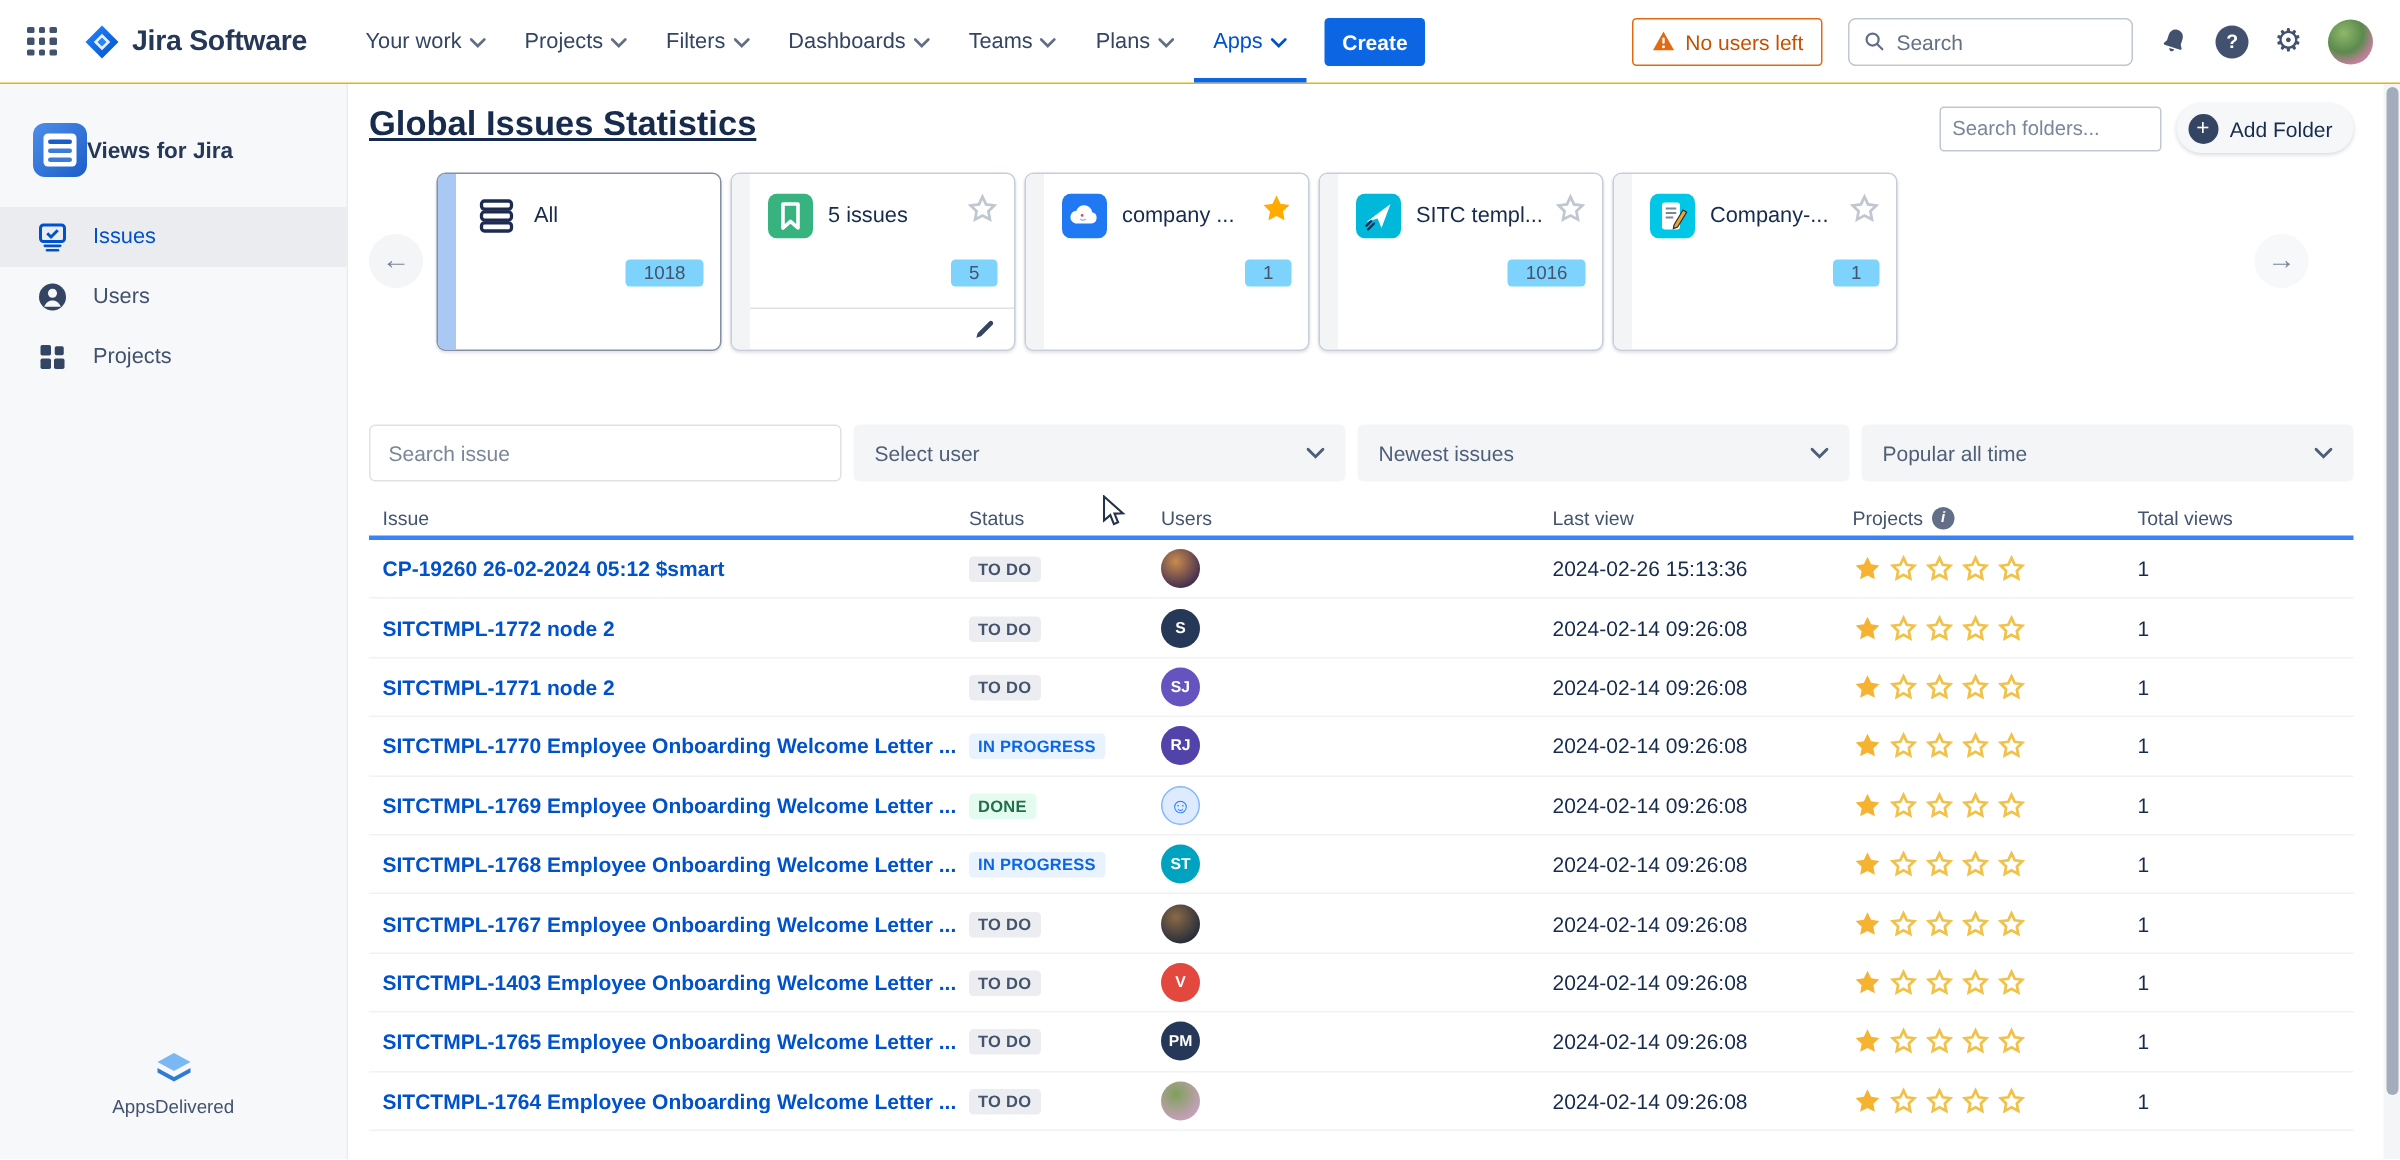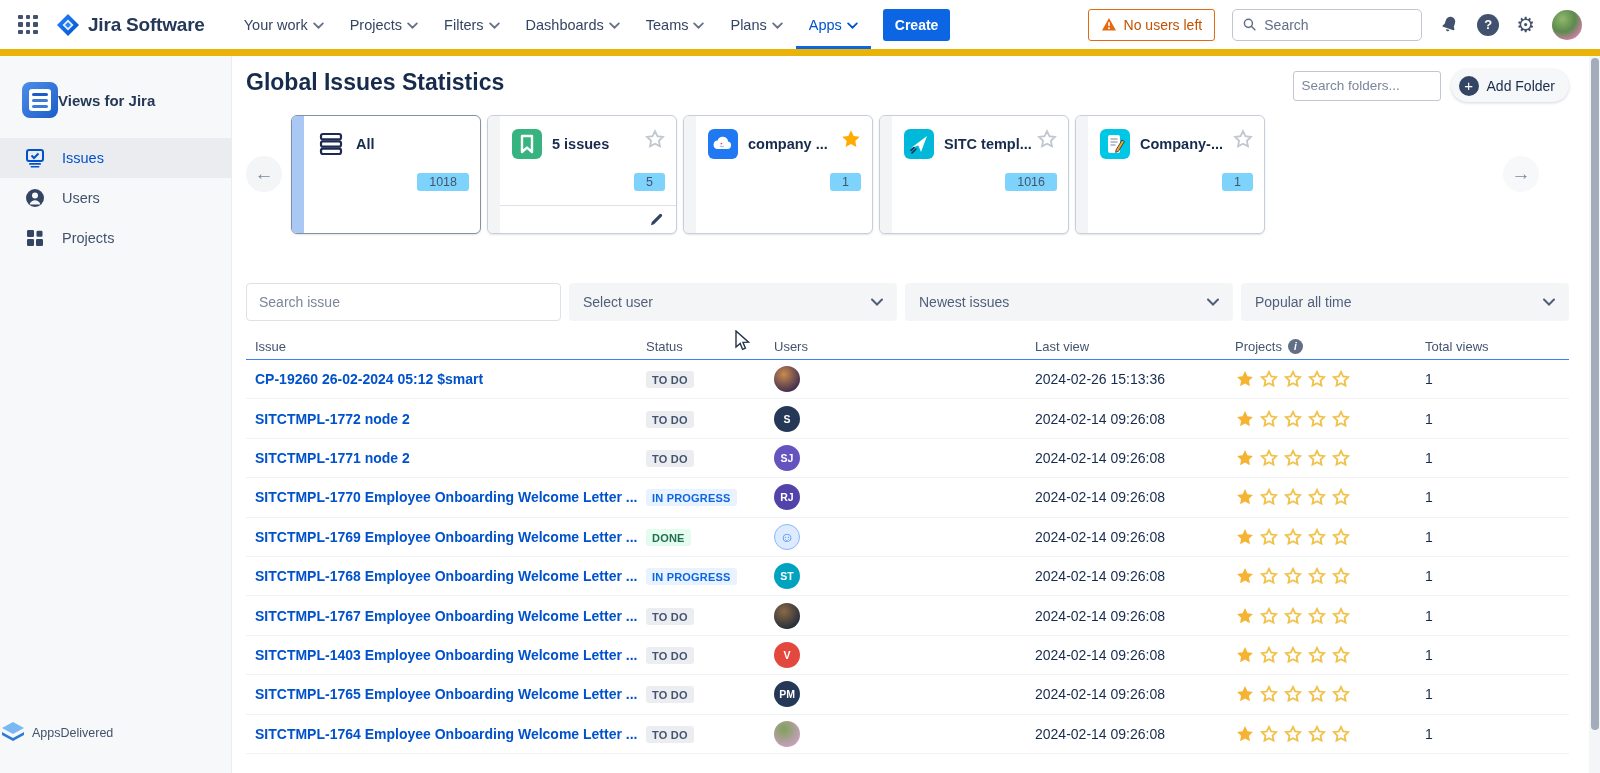--- a/index.html
+++ b/index.html
@@ -1,21 +1,21 @@
 <!DOCTYPE html>
 <html><head>
 <meta charset="utf-8">
 <style>
   * { margin:0; padding:0; box-sizing:border-box; }
   body { font-family:"Liberation Sans", sans-serif; }
   .page { position:relative; width:1600px; height:773px; background:#fff; overflow:hidden; color:#172B4D; }
 
   
   .topbar { position:absolute; top:0; left:0; width:1600px; height:56px; background:#fff;
-            border-bottom:7px solid #eab308; display:flex; align-items:center; justify-content:space-between; z-index:5;}
+            border-bottom:1px solid #eab308; display:flex; align-items:center; justify-content:space-between; z-index:5;}
   .tb-left { display:flex; align-items:center; height:100%; padding-left:18px; }
   .grid-icon { width:20px; height:20px; display:grid; grid-template-columns:repeat(3,1fr); gap:2.5px; margin-right:18px; cursor:pointer;}
   .grid-icon i { width:4.5px; height:4.5px; background:#42526E; border-radius:1px; }
   .logo { display:flex; align-items:center; gap:8px; margin-right:26px; cursor:pointer;}
   .logo-text { font-size:19px; font-weight:700; color:#253858; letter-spacing:-0.2px; }
   .topnav { display:flex; align-items:center; height:100%; }
   .nav-item { display:flex; align-items:center; gap:5px; height:100%; padding:0 13px; font-size:14.5px;
               font-weight:500; color:#344563; cursor:pointer; border-bottom:3px solid transparent; border-top:3px solid transparent;}
   .nav-item.active { color:#0052CC; border-bottom-color:#0C66E4; }
   .nav-item svg { margin-top:2px; }
@@ -42,28 +42,28 @@
   .app-icon { width:36px; height:36px; border-radius:8px; background:linear-gradient(135deg,#4D8EE9,#1B5DC8);
               position:relative; flex:none; }
   .app-icon .doc { position:absolute; left:7px; top:7px; width:22px; height:22px; background:#fff; border-radius:3px; }
   .app-icon .doc i { display:block; height:3px; border-radius:2px; background:#3E7BD7; margin:3px 3px 0 3px; }
   .app-icon .doc i:first-child { margin-top:4px; background:#1B5DC8;}
   .app-head-title { font-size:15px; font-weight:700; color:#253858; }
   .side-item { display:flex; align-items:center; gap:16px; height:40px; padding-left:24px; font-size:14.5px;
                color:#42526E; cursor:pointer; }
   .side-item.active { background:#EBECF0; color:#0052CC; font-weight:500; }
   .side-item .ic { width:22px; display:flex; justify-content:center; }
-  .side-foot { position:absolute; bottom:28px; left:0; width:100%; display:flex; flex-direction:row;
-               align-items:center; gap:6px; }
+  .side-foot { position:absolute; bottom:28px; left:0; width:100%; display:flex; flex-direction:column;
+               align-items:center; gap:6px;justify-content:flex-end; }
   .side-foot-label { font-size:12.5px; color:#42526E; }
 
   
   .main { position:absolute; top:56px; left:232px; width:1357px; height:717px; background:#fff; }
   .main-head { display:flex; align-items:flex-start; justify-content:space-between; padding:13px 20px 0 14px; }
-  .page-title { font-size:23px; font-weight:700; color:#172B4D; }
+  .page-title { font-size:23px; font-weight:700; color:#172B4D;text-decoration:underline; }
   .head-right { display:flex; align-items:center; gap:10px;justify-content:space-between; }
   .folders-search { width:148px; height:30px; border:1px solid #C1C7D0; border-radius:3px; padding:0 8px;
                     font-size:13.5px; font-family:inherit; color:#172B4D; outline:none;}
   .folders-search::placeholder { color:#7A869A; }
   .add-folder { display:flex; align-items:center; gap:8px; height:33px; padding:0 14px 0 8px; border:none;
                 border-radius:17px; background:#F6F7F9; box-shadow:0 1px 3px rgba(9,30,66,.18); font-size:14px;
                 font-weight:500; color:#172B4D; cursor:pointer; font-family:inherit;}
   .plus-circle { width:20px; height:20px; border-radius:50%; background:#344563; color:#fff; font-size:15px;
                  display:flex; align-items:center; justify-content:center; line-height:1; padding-bottom:1px;}
 
@@ -72,41 +72,41 @@
                font-size:19px; display:flex; align-items:center; justify-content:center; cursor:pointer; flex:none;}
   .car-arrow.right { margin-left:238px; background:#F7F8F9;}
   .cards { display:flex; gap:6px; margin-left:9px; }
   .card { position:relative; width:190px; height:119px; background:#fff; border:1px solid #C8CED9; border-radius:6px;
           box-shadow:0 1px 2px rgba(9,30,66,.12); cursor:pointer; overflow:hidden; }
   .card.selected { border-color:#8590A2; }
   .card .stripe { position:absolute; left:0; top:0; width:12px; height:100%; background:#F3F4F6; }
   .card.selected .stripe { background:#A9C8F4; }
   .card .cicon { position:absolute; left:24px; top:13px; width:30px; height:30px; border-radius:6px;
                  display:flex; align-items:center; justify-content:center; }
-  .card .cname { position:absolute; left:64px; top:20px; font-size:14.5px; font-weight:700; color:#172B4D;
+  .card .cname { position:absolute; left:64px; top:20px; font-size:14.5px; font-weight:400; color:#172B4D;
                  max-width:92px; white-space:nowrap; overflow:hidden; }
   .card .cstar { position:absolute; right:10px; top:12px; }
   .card .cbadge { position:absolute; right:11px; top:57px; background:#7dd3fc; border-radius:3px; padding:2px 12px;
                   font-size:12.5px; color:#44546F; }
   .card .cfoot { position:absolute; left:12px; right:0; bottom:0; height:28px; border-top:1px solid #DFE1E6;
                  display:flex; align-items:center; justify-content:flex-end; padding-right:12px; }
 
   
   .filters { display:flex; gap:8px; padding:0 20px 0 14px; margin-top:48px; }
   .f-search { flex:0 0 315px; height:38px; border:1px solid #DFE1E6; border-radius:4px; padding:0 12px;
               font-size:14px; font-family:inherit; color:#172B4D; outline:none; box-shadow:0 0 0 1px #fff inset;}
   .f-search::placeholder { color:#7A869A; }
   .f-select { flex:1; height:38px; background:#F4F5F7; border-radius:4px; display:flex; align-items:center;
               justify-content:space-between; padding:0 14px; font-size:14px; color:#505F79; cursor:pointer; }
   .f-select .chev { color:#505F79; }
 
   
   .table { margin-top:12px; padding:0 20px 0 14px; }
   .trow { display:grid; grid-template-columns:400px 124px 265px 200px 190px 1fr; align-items:center; }
-  .thead { height:27px; border-bottom:1px solid #3b82f6; }
+  .thead { height:27px; border-bottom:3px solid #3b82f6; }
   .thead .th { font-size:13px; color:#44546F; display:flex; align-items:center; gap:6px;}
   .info-dot { width:15px; height:15px; border-radius:50%; background:#626F86; color:#fff; font-size:10px;
               font-style:italic; font-weight:700; display:flex; align-items:center; justify-content:center; cursor:pointer;}
   .tbody .trow { height:39.4px; border-bottom:1px solid #F1F2F4; }
   .issue-link { font-size:14px; font-weight:600; color:#0052CC; text-decoration:none; padding-left:9px;
                 white-space:nowrap; overflow:hidden; text-overflow:ellipsis; cursor:pointer;}
   .badge { display:inline-block; font-size:11px; font-weight:700; padding:3px 6px 2px; border-radius:3px; letter-spacing:.2px;}
   .badge.todo { background:#ECEDF0; color:#44546F; }
   .badge.inprogress { background:#E9F2FF; color:#0C66E4; }
   .badge.done { background:#E3FCEF; color:#216E4E; }

